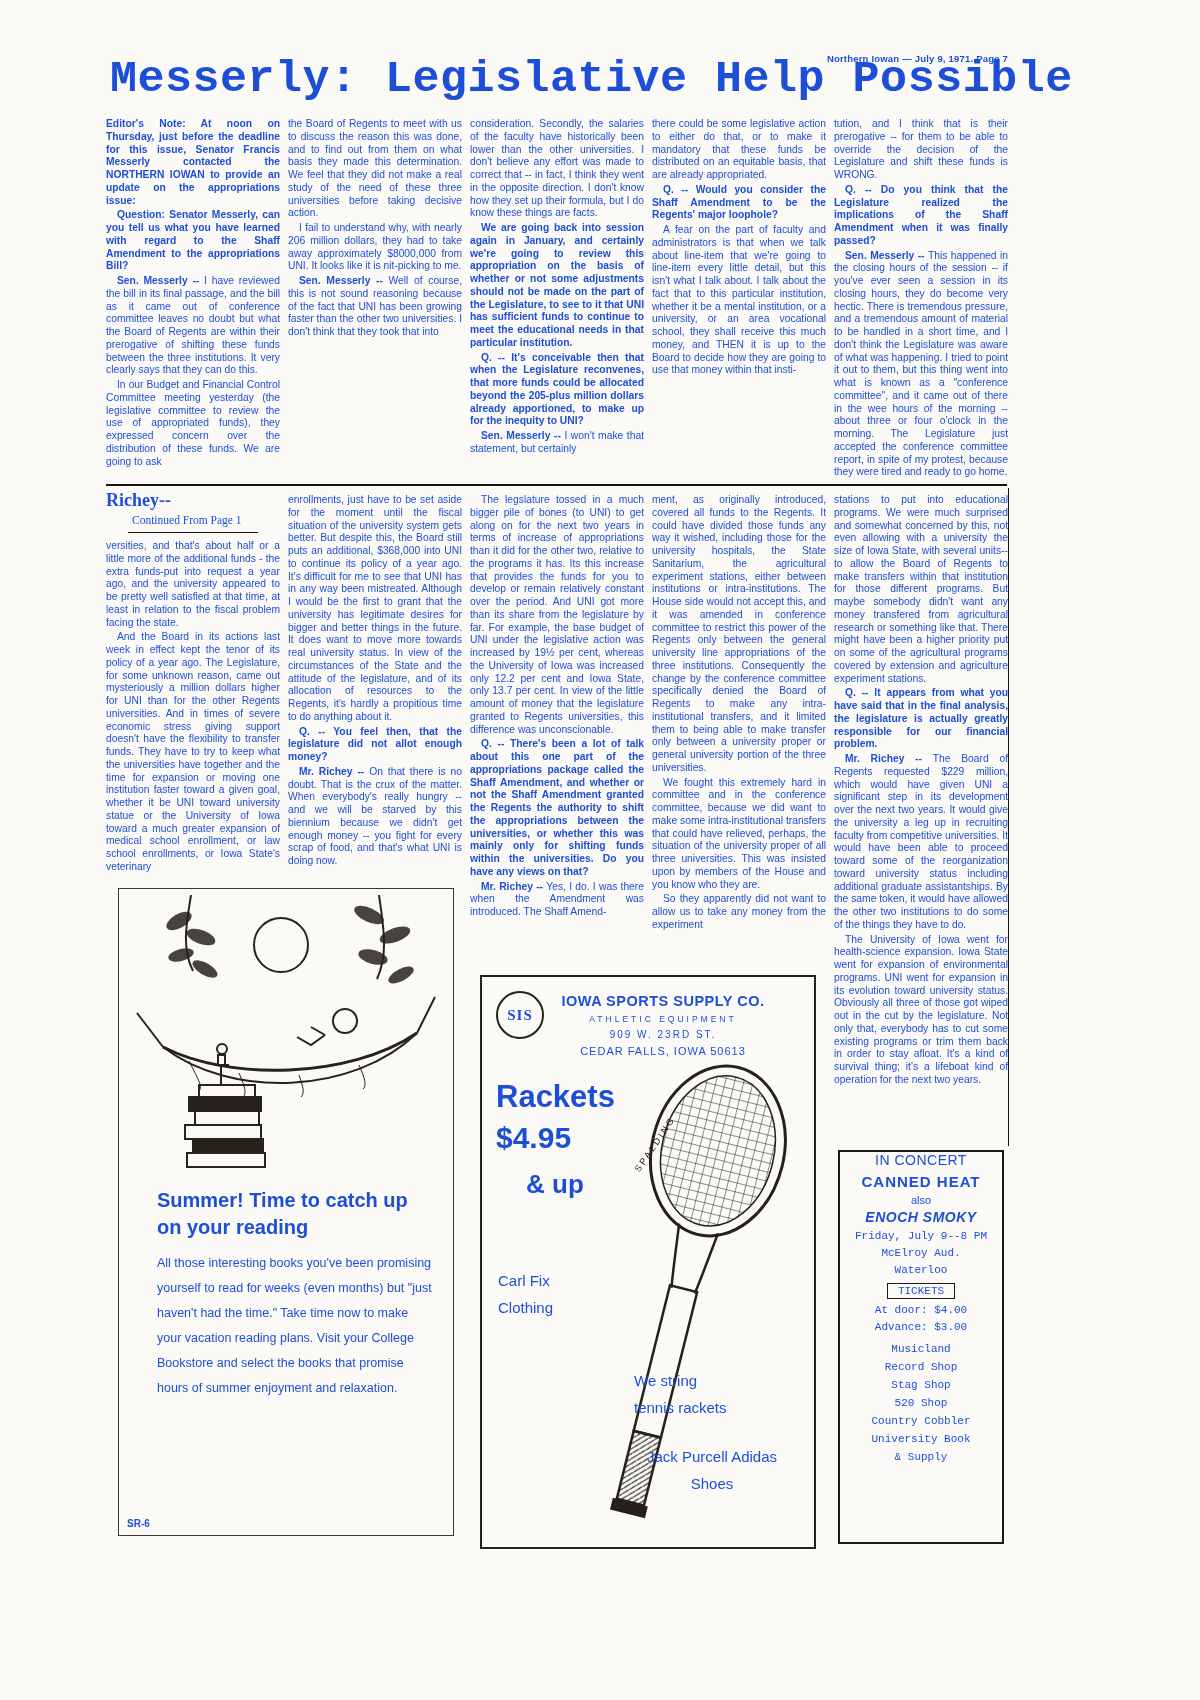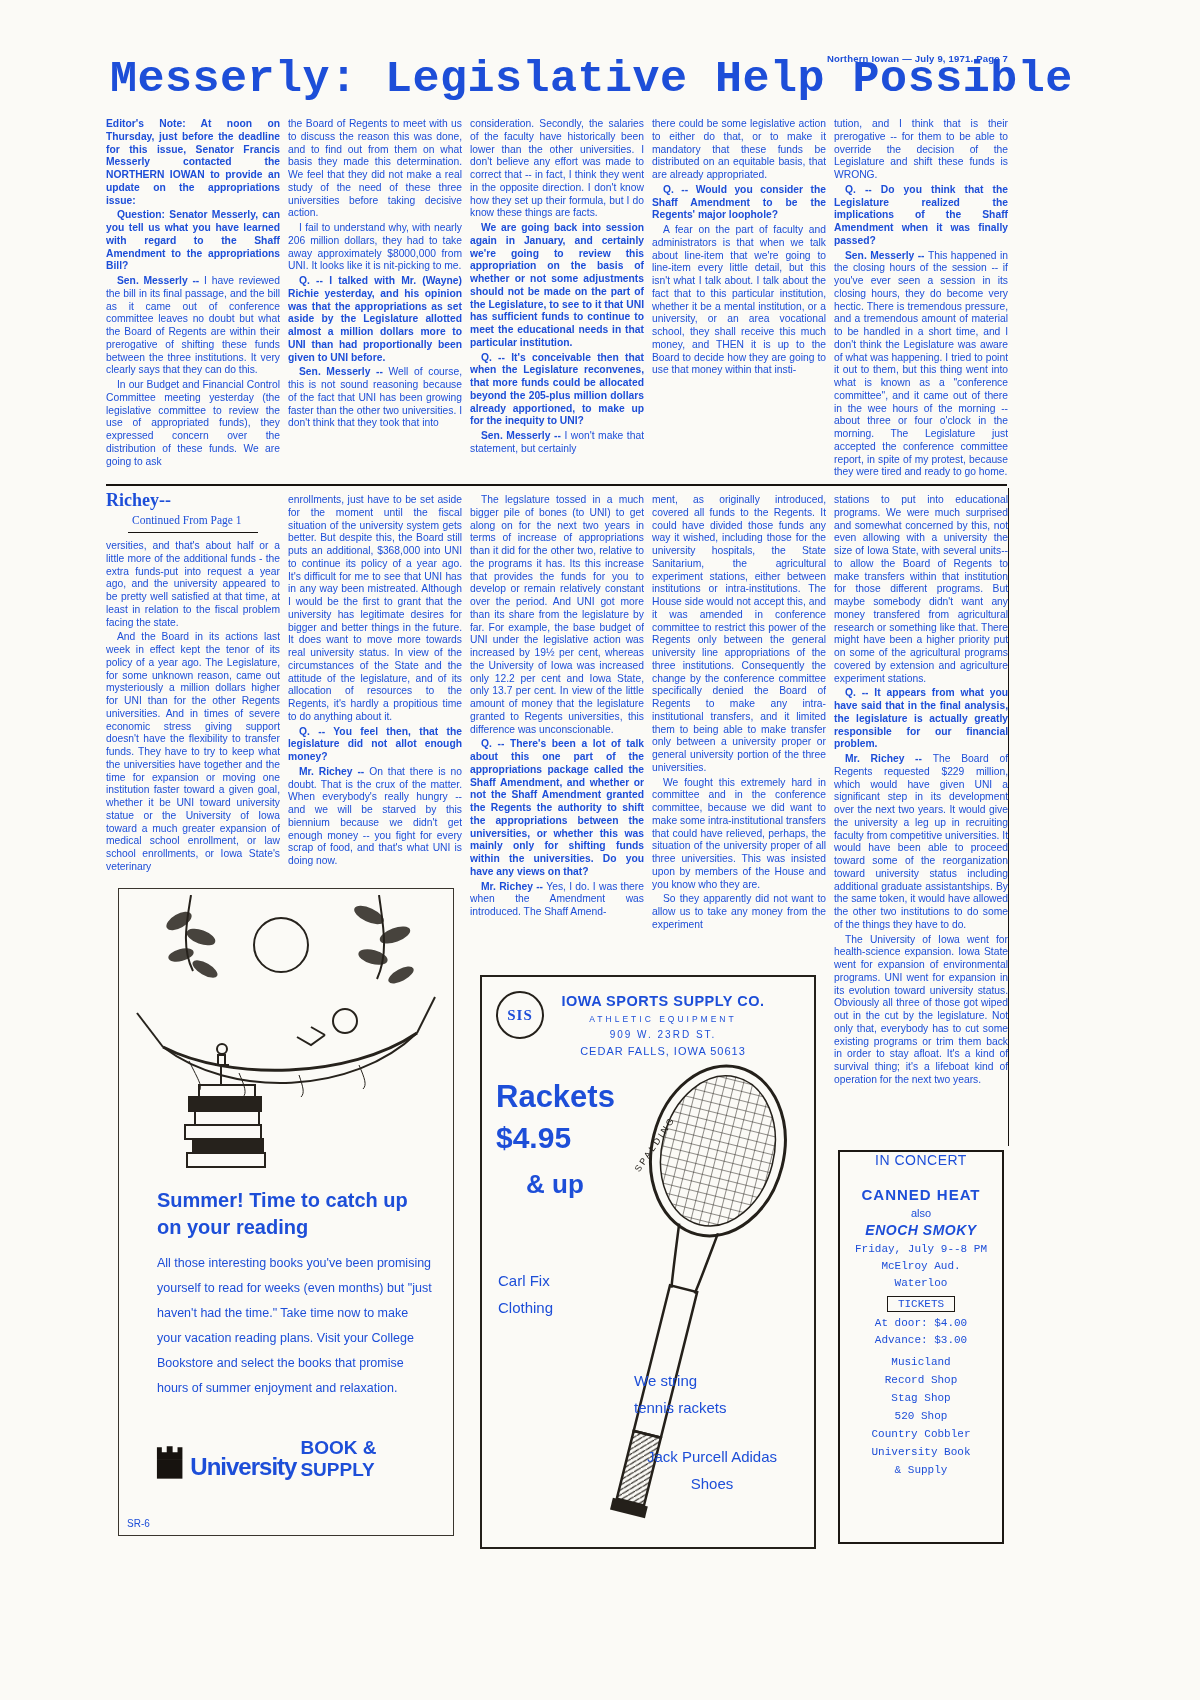--- a/index.html
+++ b/index.html
@@ -25,21 +25,21 @@
   .richey-rule{left:128px;top:532px;width:130px;height:1px}
 
   
   .book-ad{position:absolute;left:118px;top:888px;width:334px;height:646px;border:1px solid #3a352e;background:#fbfaf6}
   .book-ad .illo{position:absolute;left:10px;top:6px}
   .book-head{position:absolute;left:38px;top:298px;font-size:20px;font-weight:bold;line-height:27px}
   .book-body{position:absolute;left:38px;top:362px;width:276px;font-size:12.5px;line-height:25px}
   .book-logo{position:absolute;left:34px;top:548px;display:flex;align-items:flex-end;gap:4px}
   .logo-univ{font-size:24px;font-weight:bold;letter-spacing:-1px}
   .logo-rest{font-size:19px;font-weight:bold;letter-spacing:0}
-  .book-code{position:absolute;left:8px;bottom:6px;font-size:10px;font-weight:normal}
+  .book-code{position:absolute;left:8px;bottom:6px;font-size:10px;font-weight:bold}
 
   
   .sports-ad{position:absolute;left:480px;top:975px;width:332px;height:570px;border:2px solid #24201a;background:#fbfaf6}
   .sis-logo{position:absolute;left:14px;top:14px;width:44px;height:44px;border:2.5px solid #24201a;border-radius:50%;
     display:flex;align-items:center;justify-content:center;font-family:"Liberation Serif",serif;font-weight:bold;font-size:15px;letter-spacing:1px}
   .sports-head{position:absolute;left:46px;top:16px;width:270px;text-align:center}
   .s-company{font-size:14.5px;font-weight:bold;letter-spacing:.5px}
   .s-tagline{font-size:8.5px;letter-spacing:3px;margin-top:5px}
   .s-addr1{font-size:10px;letter-spacing:2px;margin-top:5px}
   .s-addr2{font-size:11px;letter-spacing:1px;margin-top:5px}
@@ -47,21 +47,21 @@
   .rackets-price{position:absolute;left:14px;top:144px;font-size:30px;font-weight:bold}
   .rackets-up{position:absolute;left:44px;top:192px;font-size:26px;font-weight:bold}
   .racket-svg{position:absolute;left:86px;top:52px}
   .s-item{position:absolute;font-size:15px;line-height:24px}
   .lines .para{text-indent:0;text-align:inherit;margin:0 0 3px;line-height:inherit;font-size:inherit}
 
   
   .concert-ad{position:absolute;left:838px;top:1150px;width:166px;height:394px;border:2.5px solid #1c1813;background:#fbfaf6;
     text-align:center;box-sizing:border-box}
   .c-line1{font-size:14px;letter-spacing:.5px}
-  .c-artist{font-size:15px;font-weight:bold;letter-spacing:1px;margin-top:18px}
+  .c-artist{font-size:15px;font-weight:bold;letter-spacing:1px;margin-top:5px}
   .c-also{font-size:11px;margin-top:4px}
   .c-artist2{font-size:14px;font-weight:bold;font-style:italic;letter-spacing:.5px;margin-top:3px}
   .c-mono{font-family:"Liberation Mono",monospace;font-size:11px;margin-top:5px}
   .c-tickets{display:inline-block;border:1.5px solid #1c1813;padding:1px 10px;font-family:"Liberation Mono",monospace;font-size:11px;margin-top:7px}
   .c-outlets{margin-top:9px;font-family:"Liberation Mono",monospace;font-size:11px;line-height:15px}
 </style>
 </head>
 <body>
 
 <div class="page">
@@ -72,21 +72,20 @@
   <section>
     <div class="col" style="left:106px;top:118px;height:366px">
         <p class="para bold noindent">Editor's Note: At noon on Thursday, just before the deadline for this issue, Senator Francis Messerly contacted the NORTHERN IOWAN to provide an update on the appropriations issue:</p>
         <p class="para bold">Question: Senator Messerly, can you tell us what you have learned with regard to the Shaff Amendment to the appropriations Bill?</p>
         <p class="para"><b>Sen. Messerly -- </b>I have reviewed the bill in its final passage, and the bill as it came out of conference committee leaves no doubt but what the Board of Regents are within their prerogative of shifting these funds between the three institutions. It very clearly says that they can do this.</p>
         <p class="para">In our Budget and Financial Control Committee meeting yesterday (the legislative committee to review the use of appropriated funds), they expressed concern over the distribution of these funds. We are going to ask</p>
       </div>
     <div class="col" style="left:288px;top:118px;height:366px">
         <p class="para noindent">the Board of Regents to meet with us to discuss the reason this was done, and to find out from them on what basis they made this determination. We feel that they did not make a real study of the need of these three universities before taking decisive action.</p>
         <p class="para">I fail to understand why, with nearly 206 million dollars, they had to take away approximately $8000,000 from UNI. It looks like it is nit-picking to me.</p>
-        <p class="para bold">Q. -- I talked with Mr. (Wayne) Richie yesterday, and his opinion was that the appropriations as set aside by the Legislature allotted almost a million dollars more to UNI than had proportionally been given to UNI before.</p>
         <p class="para"><b>Sen. Messerly -- </b>Well of course, this is not sound reasoning because of the fact that UNI has been growing faster than the other two universities. I don't think that they took that into</p>
       </div>
     <div class="col" style="left:470px;top:118px;height:366px">
         <p class="para noindent">consideration. Secondly, the salaries of the faculty have historically been lower than the other universities. I don't believe any effort was made to correct that -- in fact, I think they went in the opposite direction. I don't know how they set up their formula, but I do know these things are facts.</p>
         <p class="para bold">We are going back into session again in January, and certainly we're going to review this appropriation on the basis of whether or not some adjustments should not be made on the part of the Legislature, to see to it that UNI has sufficient funds to continue to meet the educational needs in that particular institution.</p>
         <p class="para bold">Q. -- It's conceivable then that when the Legislature reconvenes, that more funds could be allocated beyond the 205-plus million dollars already apportioned, to make up for the inequity to UNI?</p>
         <p class="para"><b>Sen. Messerly -- </b>I won't make that statement, but certainly</p>
       </div>
     <div class="col" style="left:652px;top:118px;height:366px">
         <p class="para noindent">there could be some legislative action to either do that, or to make it mandatory that these funds be distributed on an equitable basis, that are already appropriated.</p>
@@ -181,30 +180,20 @@
 
         <path d="M92 190 L92 170 M86 170 L100 170 M89 170 L89 160 L96 160 L96 170" fill="none"></path>
         <circle cx="93" cy="154" r="5" fill="none"></circle>
       </g>
     </svg>
     <div class="book-head">
       <div>Summer! Time to catch up</div>
       <div>on your reading</div>
     </div>
     <div class="book-body">All those interesting books you've been promising yourself to read for weeks (even months) but "just haven't had the time." Take time now to make your vacation reading plans. Visit your College Bookstore and select the books that promise hours of summer enjoyment and relaxation.</div>
-    <div class="book-logo">
-      <svg width="34" height="40" viewBox="0 0 34 40">
-        <g fill="#17130f">
-          <path d="M4 18 L4 6 L9 6 L9 11 L14 11 L14 5 L20 5 L20 11 L25 11 L25 6 L30 6 L30 18 Z"></path>
-          <rect x="4" y="18" width="26" height="20"></rect>
-        </g>
-      </svg>
-      <span class="logo-univ">University</span>
-      <span class="logo-rest">BOOK &amp; SUPPLY</span>
-    </div>
     <div class="book-code">SR-6</div>
   </div>
 
   <div class="sports-ad">
     <div class="sis-logo">SIS</div>
     <div class="sports-head">
       <div class="s-company">IOWA SPORTS SUPPLY CO.</div>
       <div class="s-tagline">ATHLETIC EQUIPMENT</div>
       <div class="s-addr1">909 W. 23RD ST.</div>
       <div class="s-addr2">CEDAR FALLS, IOWA 50613</div>

